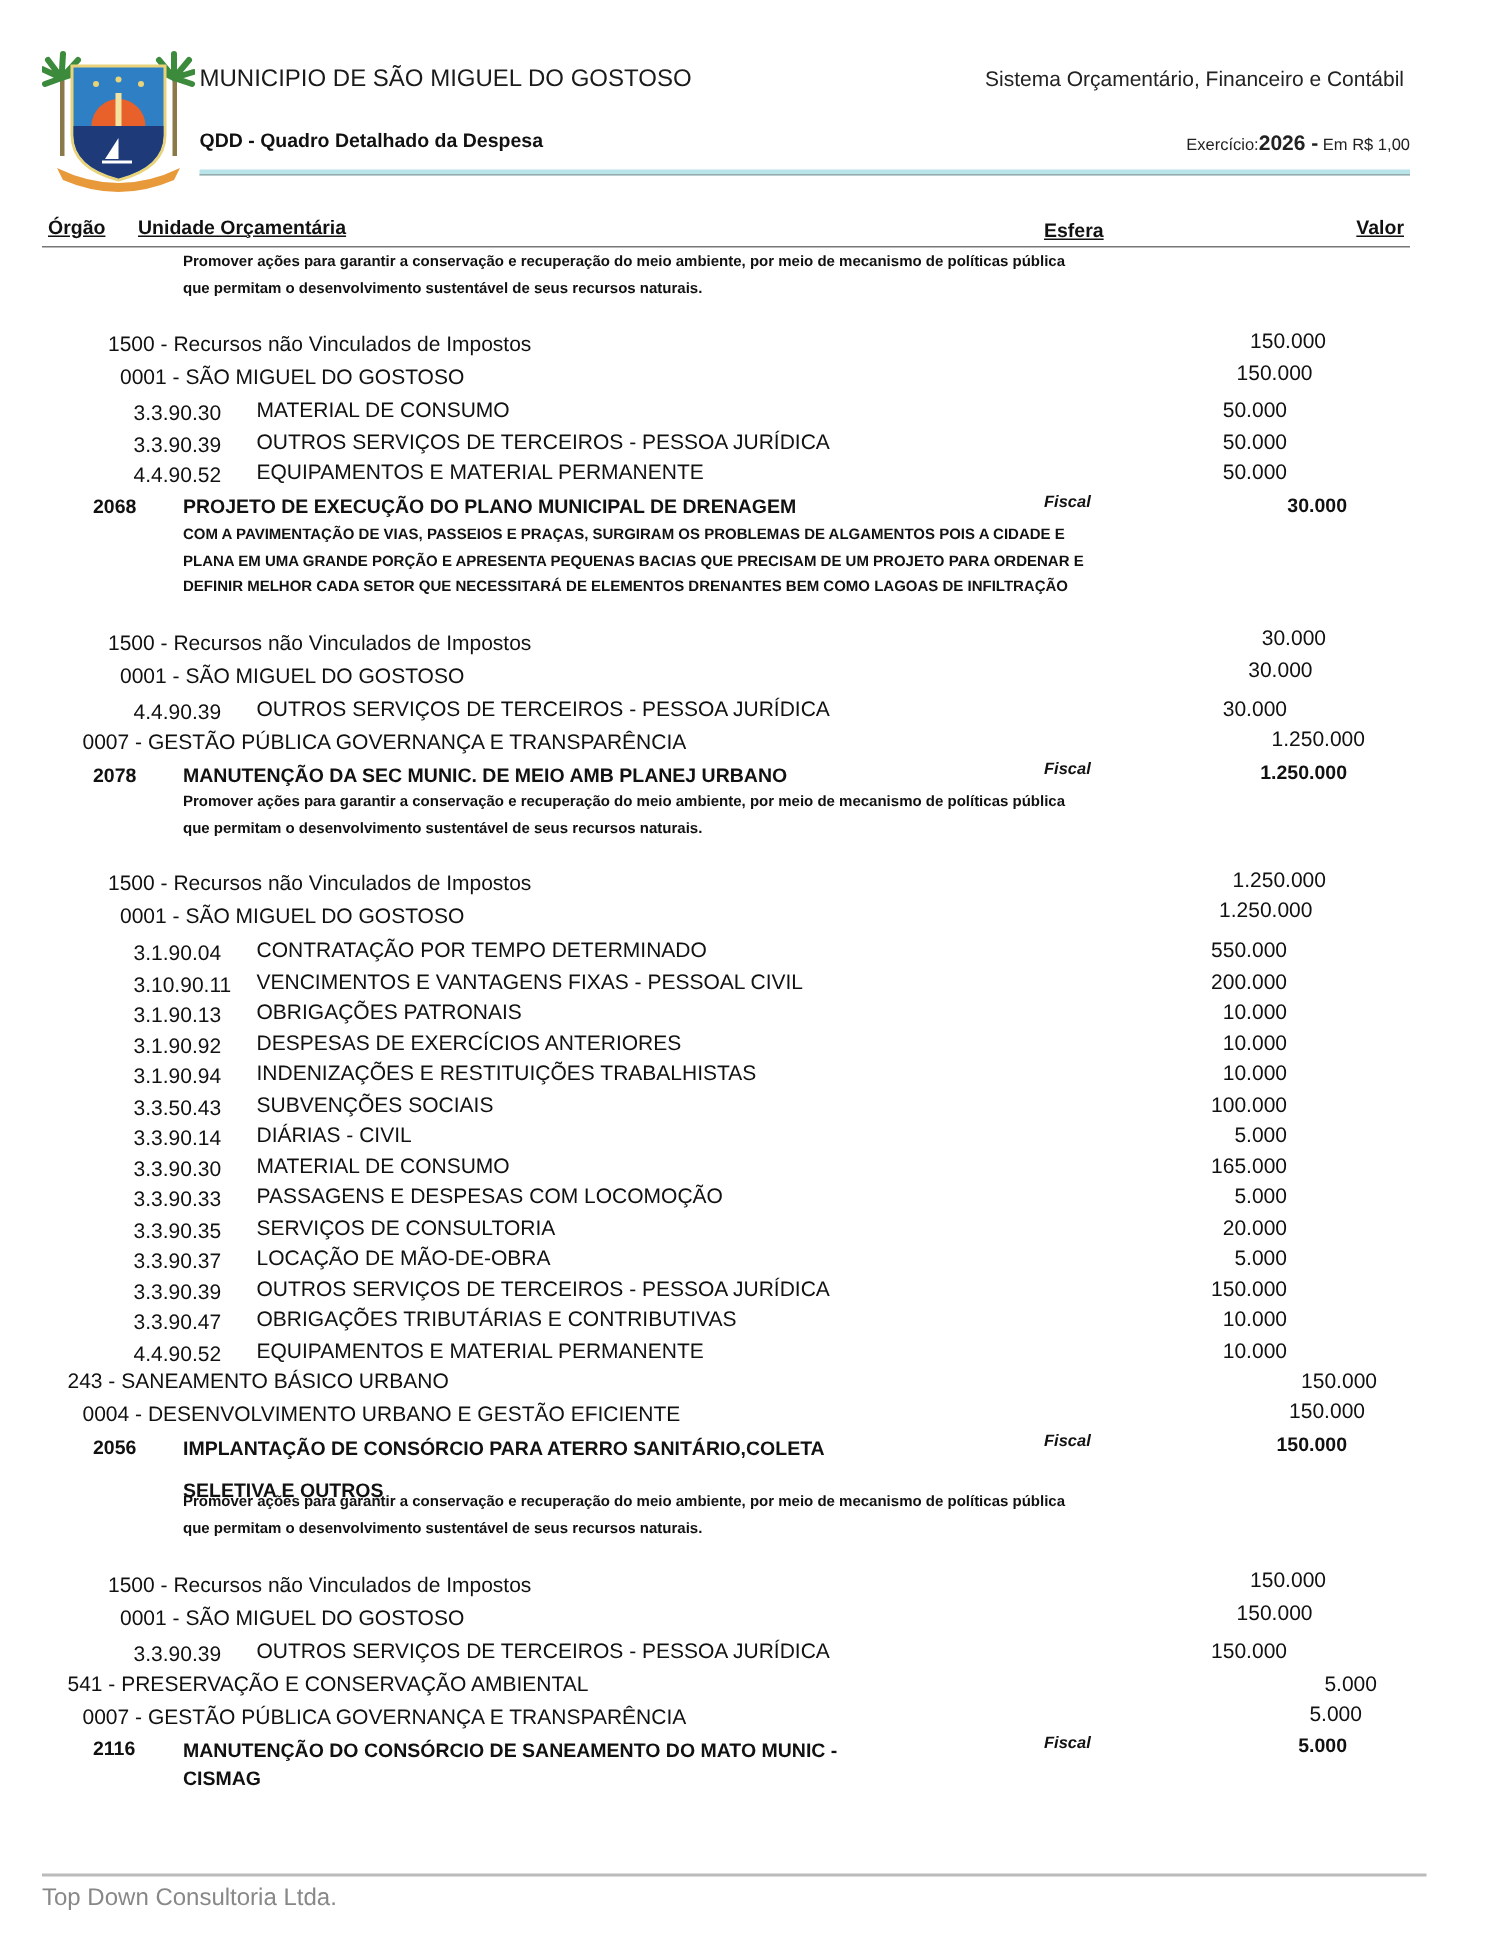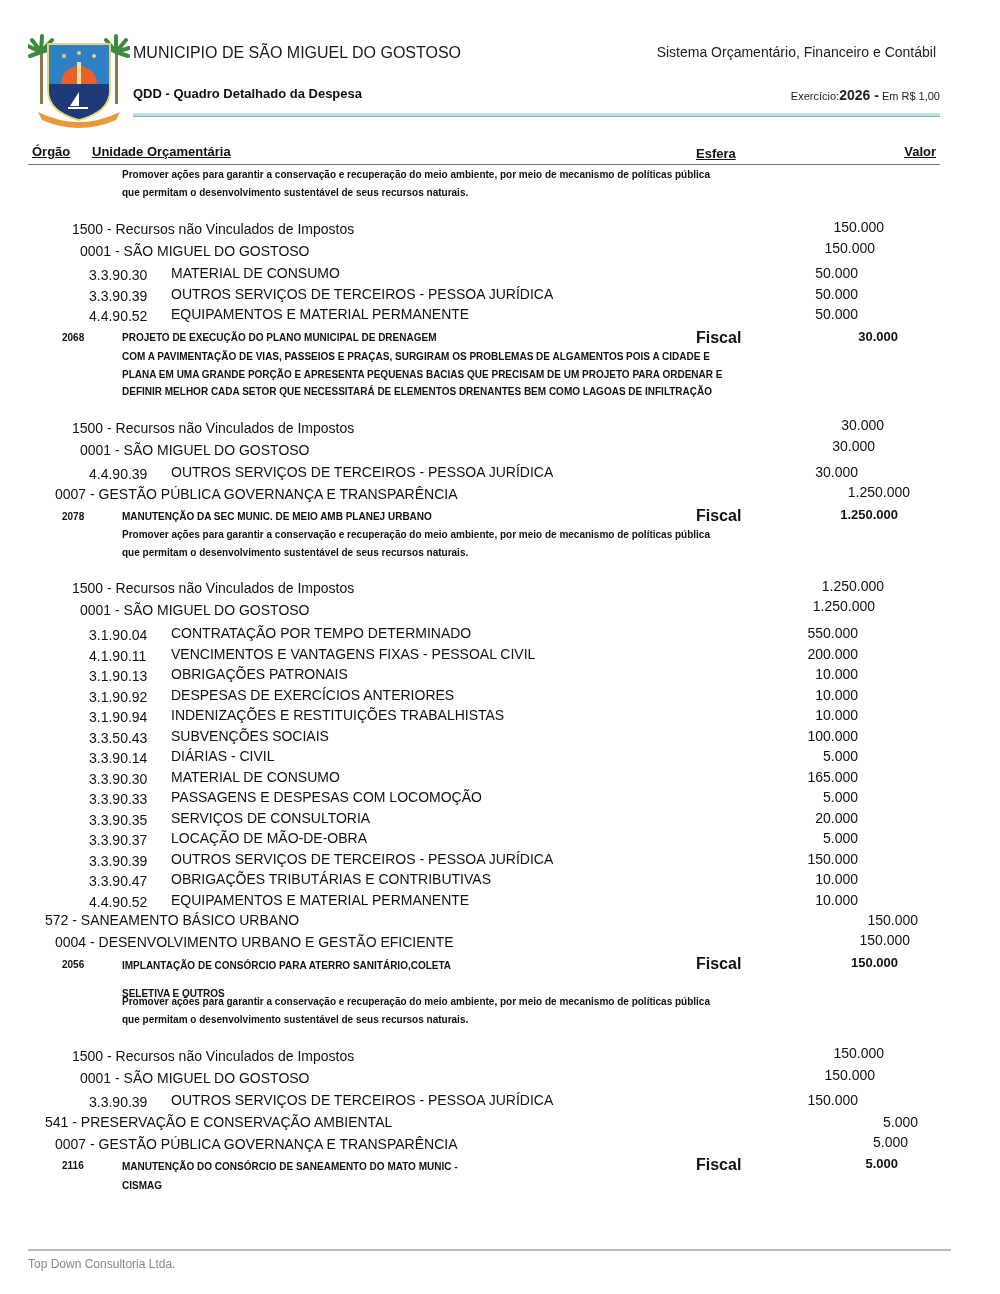--- a/index.html
+++ b/index.html
@@ -14,26 +14,26 @@
   .h-ex b { font-size: 14px; }
   .h-rule { position: absolute; left: 133px; top: 113px; width: 807px; height: 3px;
             background: #b8e3e8; border-bottom: 1px solid #9aa; }
   .col-h { font-size: 13px; font-weight: bold; text-decoration: underline; }
   .col-rule { position: absolute; left: 28px; top: 164px; width: 912px; height: 1px; background: #777; }
   .desc { font-size: 10px; font-weight: bold; line-height: 17.5px; white-space: normal; width: 590px; }
   .desc.caps { width: 610px; }
   .fonte { font-size: 14px; }
   .ev { font-size: 14px; }
   .code { font-size: 14px; }
-  .proj { font-size: 10px; font-weight: bold; line-height: 20px; }
+  .proj { font-size: 13px; font-weight: bold; line-height: 20px; }
   .val { font-size: 14px; text-align: right; width: 120px; }
   .valb { font-size: 13px; font-weight: bold; text-align: right; width: 120px; }
-  .fiscal { font-size: 16px; font-weight: bold; }
+  .fiscal { font-size: 11px; font-weight: bold; font-style: italic; }
   .foot-rule { position: absolute; left: 28px; top: 1249px; width: 923px; height: 2px; background: #bbb; }
-  .foot { left: 28px; top: 1257px; font-size: 12px; color: #888; }
+  .foot { left: 28px; top: 1257px; font-size: 16px; color: #888; }
 </style>
 </head>
 <body>
 
 <div class="logo">
   <svg width="102" height="96" viewBox="0 0 102 96">
 
     <g>
       <rect x="12" y="20" width="3" height="52" fill="#8a7a4a"></rect>
       <path d="M13 20 L0 14 M13 20 L4 8 M13 20 L14 4 M13 20 L24 8 M13 20 L26 16 M13 20 L2 24" stroke="#3c8a3c" stroke-width="4" stroke-linecap="round"></path>
@@ -113,21 +113,21 @@
 
 <div class="abs fonte" style="left:72px;top:580px;">1500 - Recursos não Vinculados de Impostos</div>
 <div class="abs val" style="left:764px;top:578px;">1.250.000</div>
 <div class="abs fonte" style="left:80px;top:602px;">0001 - SÃO MIGUEL DO GOSTOSO</div>
 <div class="abs val" style="left:755px;top:598px;">1.250.000</div>
 
 <div id="elements-2078">
     <div class="abs code" style="left: 89px; top: 627px;">3.1.90.04</div>
     <div class="abs ev" style="left: 171px; top: 625px;">CONTRATAÇÃO POR TEMPO DETERMINADO</div>
     <div class="abs val" style="left: 738px; top: 625px;">550.000</div>
-    <div class="abs code" style="left: 89px; top: 647.5px;">4.1.90.11</div>
+    <div class="abs code" style="left: 89px; top: 647.5px;">3.10.90.11</div>
     <div class="abs ev" style="left: 171px; top: 645.5px;">VENCIMENTOS E VANTAGENS FIXAS - PESSOAL CIVIL</div>
     <div class="abs val" style="left: 738px; top: 645.5px;">200.000</div>
     <div class="abs code" style="left: 89px; top: 668px;">3.1.90.13</div>
     <div class="abs ev" style="left: 171px; top: 666px;">OBRIGAÇÕES PATRONAIS</div>
     <div class="abs val" style="left: 738px; top: 666px;">10.000</div>
     <div class="abs code" style="left: 89px; top: 688.5px;">3.1.90.92</div>
     <div class="abs ev" style="left: 171px; top: 686.5px;">DESPESAS DE EXERCÍCIOS ANTERIORES</div>
     <div class="abs val" style="left: 738px; top: 686.5px;">10.000</div>
     <div class="abs code" style="left: 89px; top: 709px;">3.1.90.94</div>
     <div class="abs ev" style="left: 171px; top: 707px;">INDENIZAÇÕES E RESTITUIÇÕES TRABALHISTAS</div>
@@ -154,21 +154,21 @@
     <div class="abs ev" style="left: 171px; top: 850.5px;">OUTROS SERVIÇOS DE TERCEIROS - PESSOA JURÍDICA</div>
     <div class="abs val" style="left: 738px; top: 850.5px;">150.000</div>
     <div class="abs code" style="left: 89px; top: 873px;">3.3.90.47</div>
     <div class="abs ev" style="left: 171px; top: 871px;">OBRIGAÇÕES TRIBUTÁRIAS E CONTRIBUTIVAS</div>
     <div class="abs val" style="left: 738px; top: 871px;">10.000</div>
     <div class="abs code" style="left: 89px; top: 893.5px;">4.4.90.52</div>
     <div class="abs ev" style="left: 171px; top: 891.5px;">EQUIPAMENTOS E MATERIAL PERMANENTE</div>
     <div class="abs val" style="left: 738px; top: 891.5px;">10.000</div>
   </div>
 
-<div class="abs fonte" style="left:45px;top:912px;">572 - SANEAMENTO BÁSICO URBANO</div>
+<div class="abs fonte" style="left:45px;top:912px;">243 - SANEAMENTO BÁSICO URBANO</div>
 <div class="abs val" style="left:798px;top:912px;">150.000</div>
 <div class="abs fonte" style="left:55px;top:934px;">0004 - DESENVOLVIMENTO URBANO E GESTÃO EFICIENTE</div>
 <div class="abs val" style="left:790px;top:932px;">150.000</div>
 
 <div class="abs proj" style="left:62px;top:955px;">2056</div>
 <div class="abs proj" style="left:122px;top:956px;">IMPLANTAÇÃO DE CONSÓRCIO PARA ATERRO SANITÁRIO,COLETA</div>
 <div class="abs proj" style="left:122px;top:984px;">SELETIVA E OUTROS</div>
 <div class="abs fiscal" style="left:696px;top:955px;">Fiscal</div>
 <div class="abs valb" style="left:778px;top:955px;">150.000</div>
 <div class="abs desc" style="left:122px;top:993px;">Promover ações para garantir a conservação e recuperação do meio ambiente, por meio de mecanismo de políticas pública que permitam o desenvolvimento sustentável de seus recursos naturais.</div>

